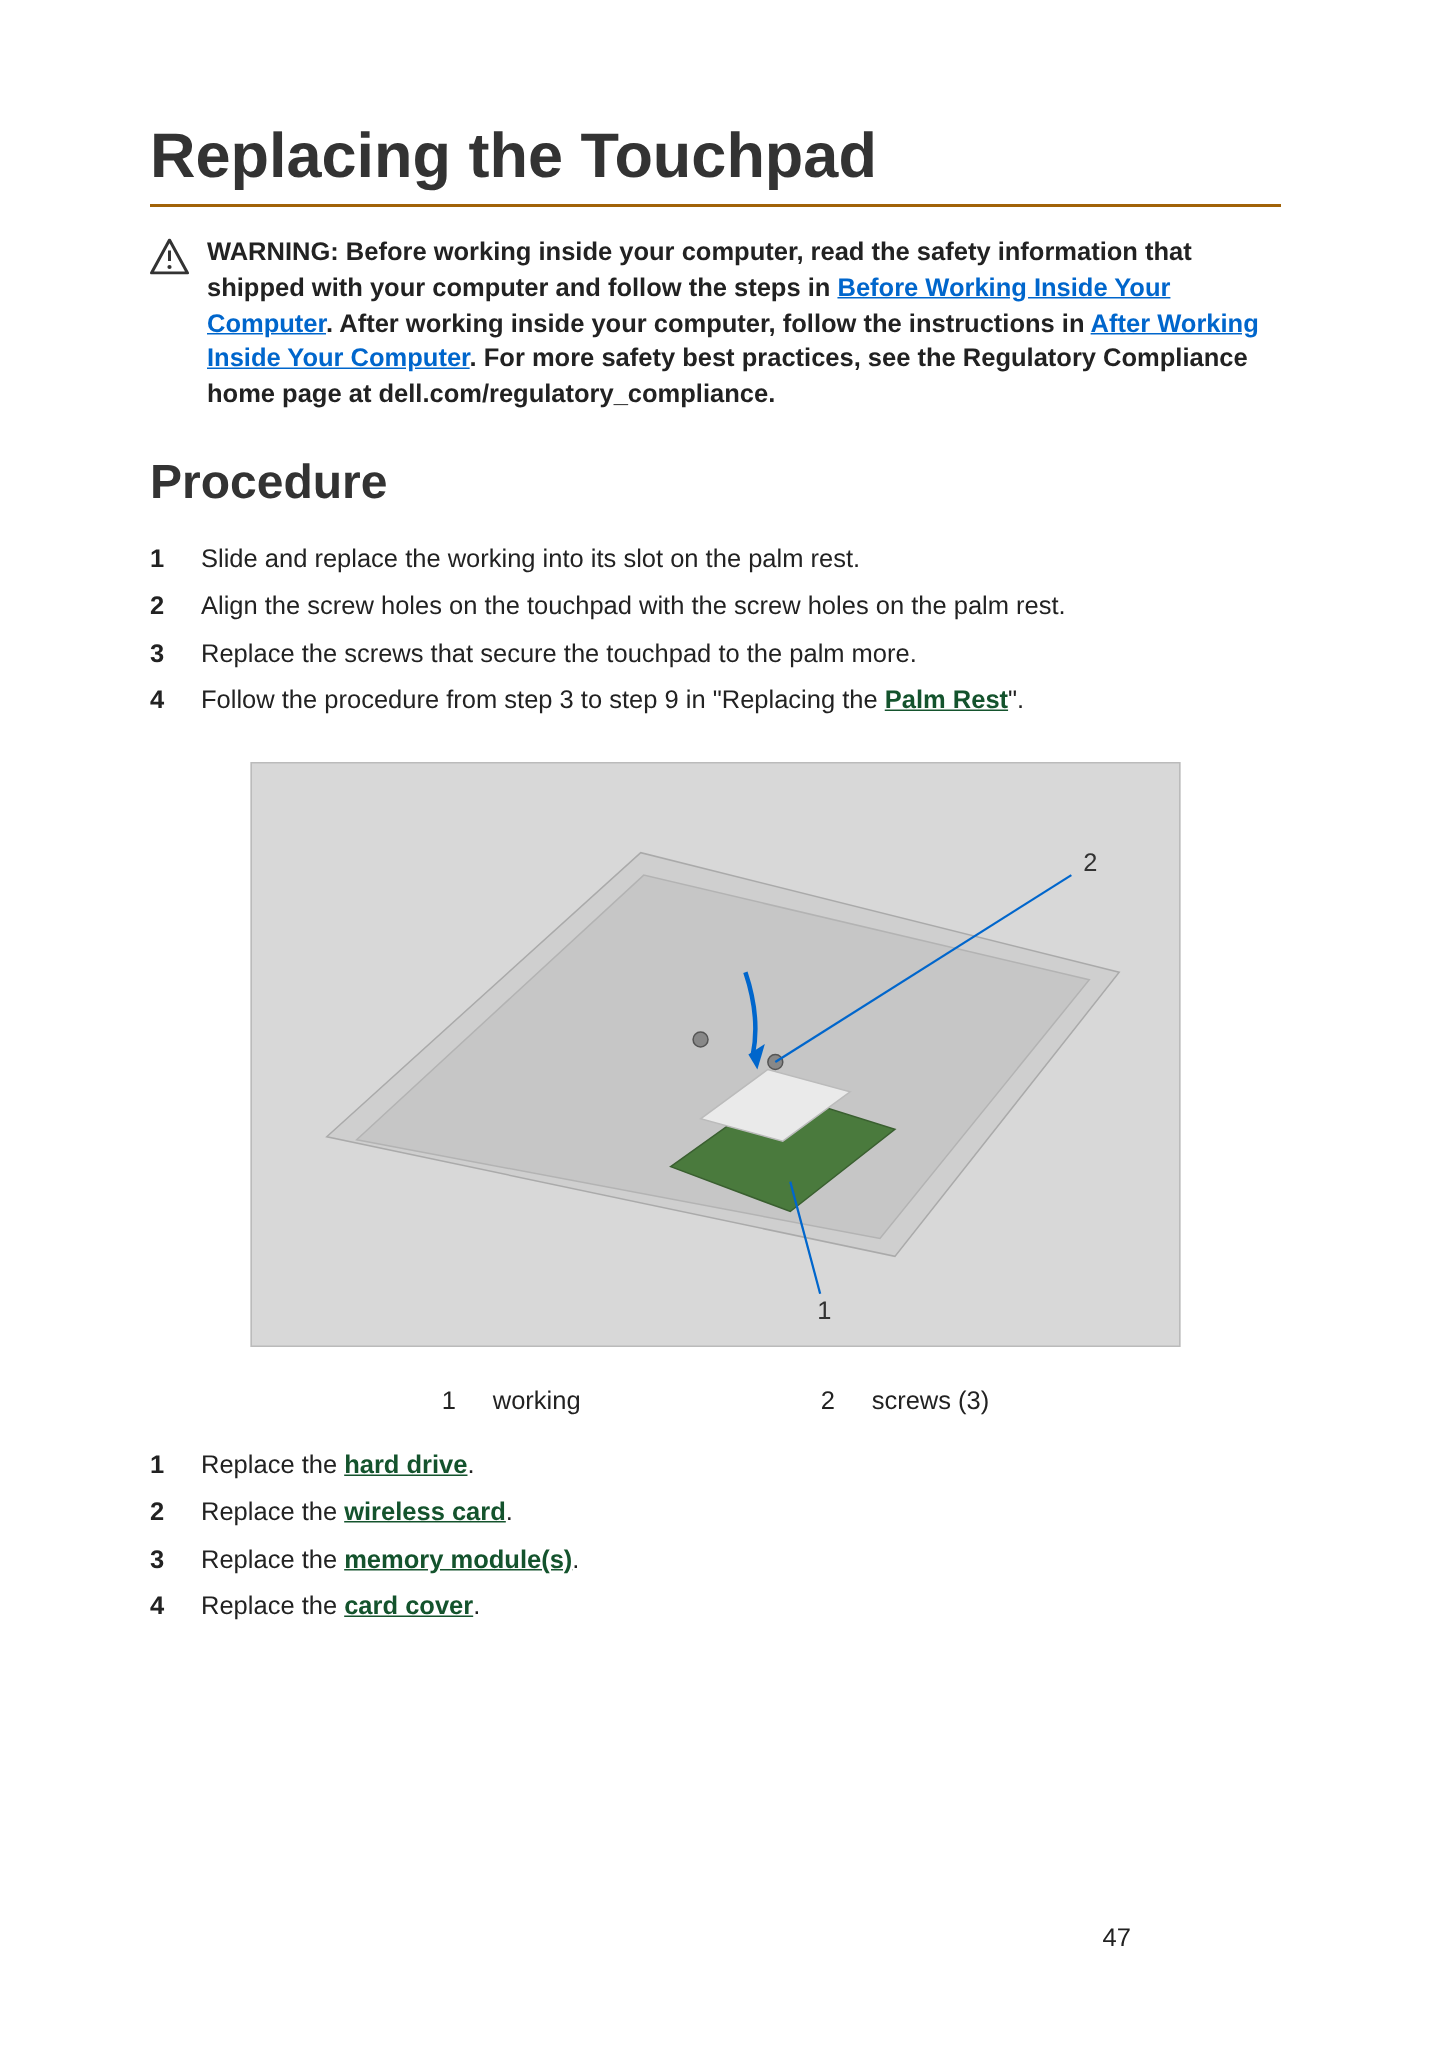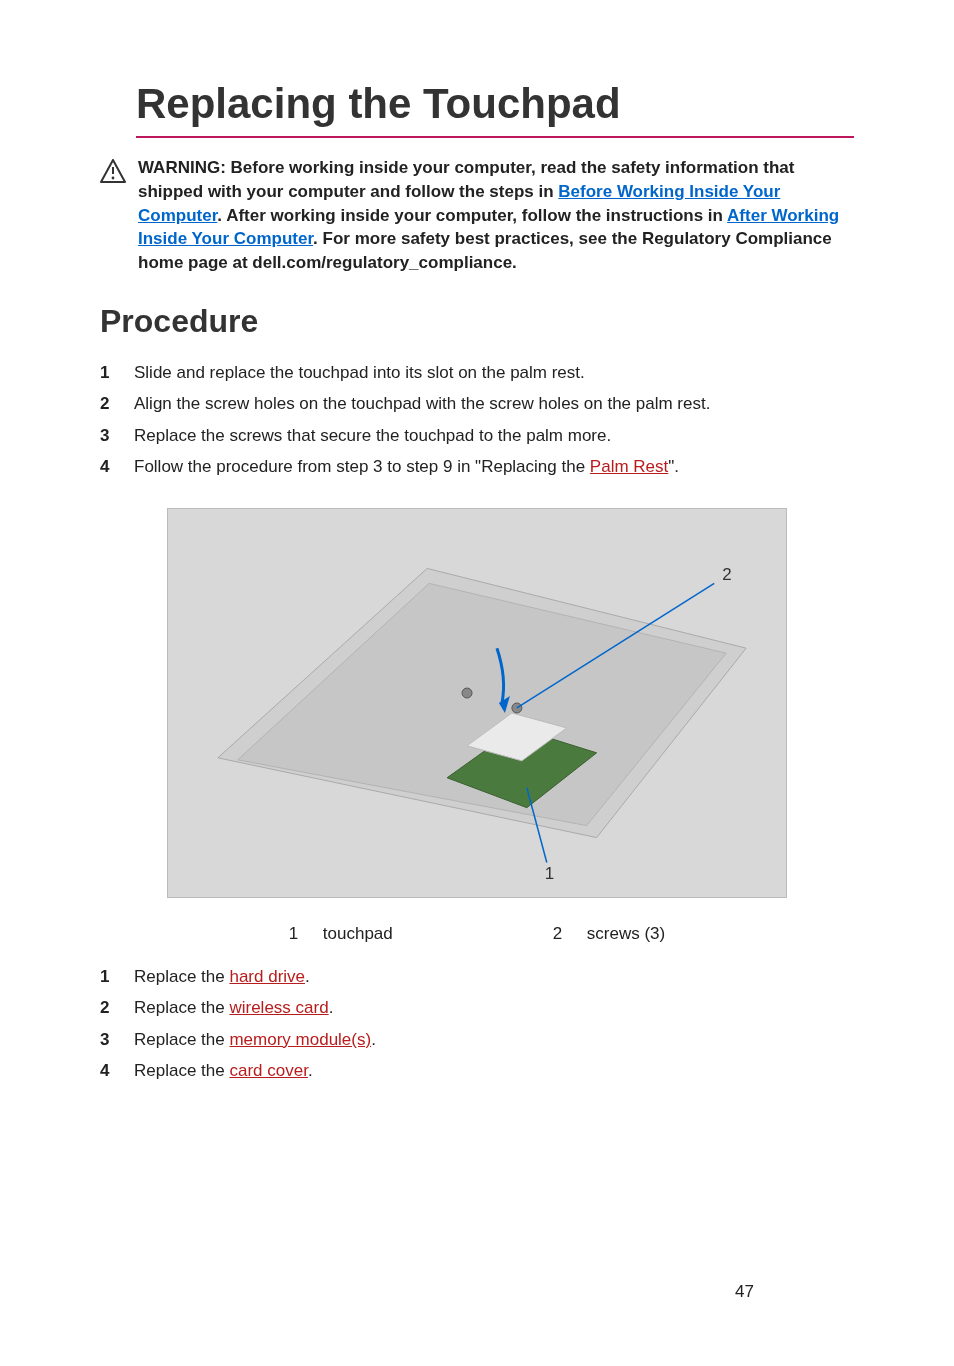--- a/index.html
+++ b/index.html
@@ -13,24 +13,23 @@
       color: #222;
       width: 954px;
       padding: 80px 100px 60px 100px;
       background: #fff;
     }
 
     h1.page-title {
       font-size: 42px;
       font-weight: 700;
       color: #333;
-      border-bottom: 2px solid #be185d;
+      border-bottom: 2px solid #a16207;
       padding-bottom: 8px;
       margin-bottom: 18px;
-      margin-left: 36px;
     }
 
     .warning-block {
       display: flex;
       align-items: flex-start;
       gap: 12px;
       margin-bottom: 28px;
     }
 
     .warning-icon {
@@ -76,22 +75,23 @@
       font-weight: 700;
       min-width: 18px;
       flex-shrink: 0;
     }
 
     ol.steps li .txt {
       flex: 1;
     }
 
     ol.steps li .txt a {
-      color: #b91c1c;
+      color: #14532d;
       text-decoration: underline;
+      font-weight: bold;
     }
 
     .figure-block {
       margin: 24px 0 20px 0;
     }
 
     .figure-placeholder {
       width: 620px;
       height: 390px;
       margin: 0 auto;
@@ -147,21 +147,21 @@
     <p class="warning-text">
       <span>WARNING: Before working inside your computer, read the safety information that shipped with your computer and follow the steps in </span><a href="#">Before Working Inside Your Computer</a><span>. After working inside your computer, follow the instructions in </span><a href="#">After Working Inside Your Computer</a><span>. For more safety best practices, see the Regulatory Compliance home page at dell.com/regulatory_compliance.</span>
     </p>
   </div>
 
   <h2 class="section-title">Procedure</h2>
 
   <ol class="steps">
     <li>
       <span class="num">1</span>
-      <span class="txt">Slide and replace the touchpad into its slot on the palm rest.</span>
+      <span class="txt">Slide and replace the working into its slot on the palm rest.</span>
     </li>
     <li>
       <span class="num">2</span>
       <span class="txt">Align the screw holes on the touchpad with the screw holes on the palm rest.</span>
     </li>
     <li>
       <span class="num">3</span>
       <span class="txt">Replace the screws that secure the touchpad to the palm more.</span>
     </li>
     <li>
@@ -190,21 +190,21 @@
 
         <line x1="360" y1="280" x2="380" y2="355" stroke="#0066cc" stroke-width="1.5"></line>
         <text x="378" y="372" font-size="17" fill="#333">1</text>
         <line x1="350" y1="200" x2="548" y2="75" stroke="#0066cc" stroke-width="1.5"></line>
         <text x="556" y="72" font-size="17" fill="#333">2</text>
       </svg>
     </div>
     <div class="figure-legend">
       <div class="legend-item">
         <span class="legend-num">1</span>
-        <span>touchpad</span>
+        <span>working</span>
       </div>
       <div class="legend-item">
         <span class="legend-num">2</span>
         <span>screws (3)</span>
       </div>
     </div>
   </div>
 
 
   <ol class="steps">

